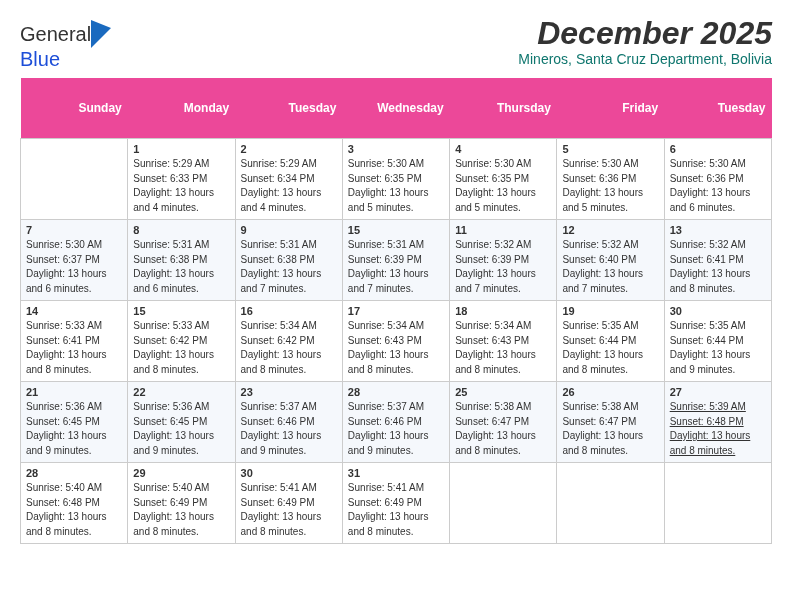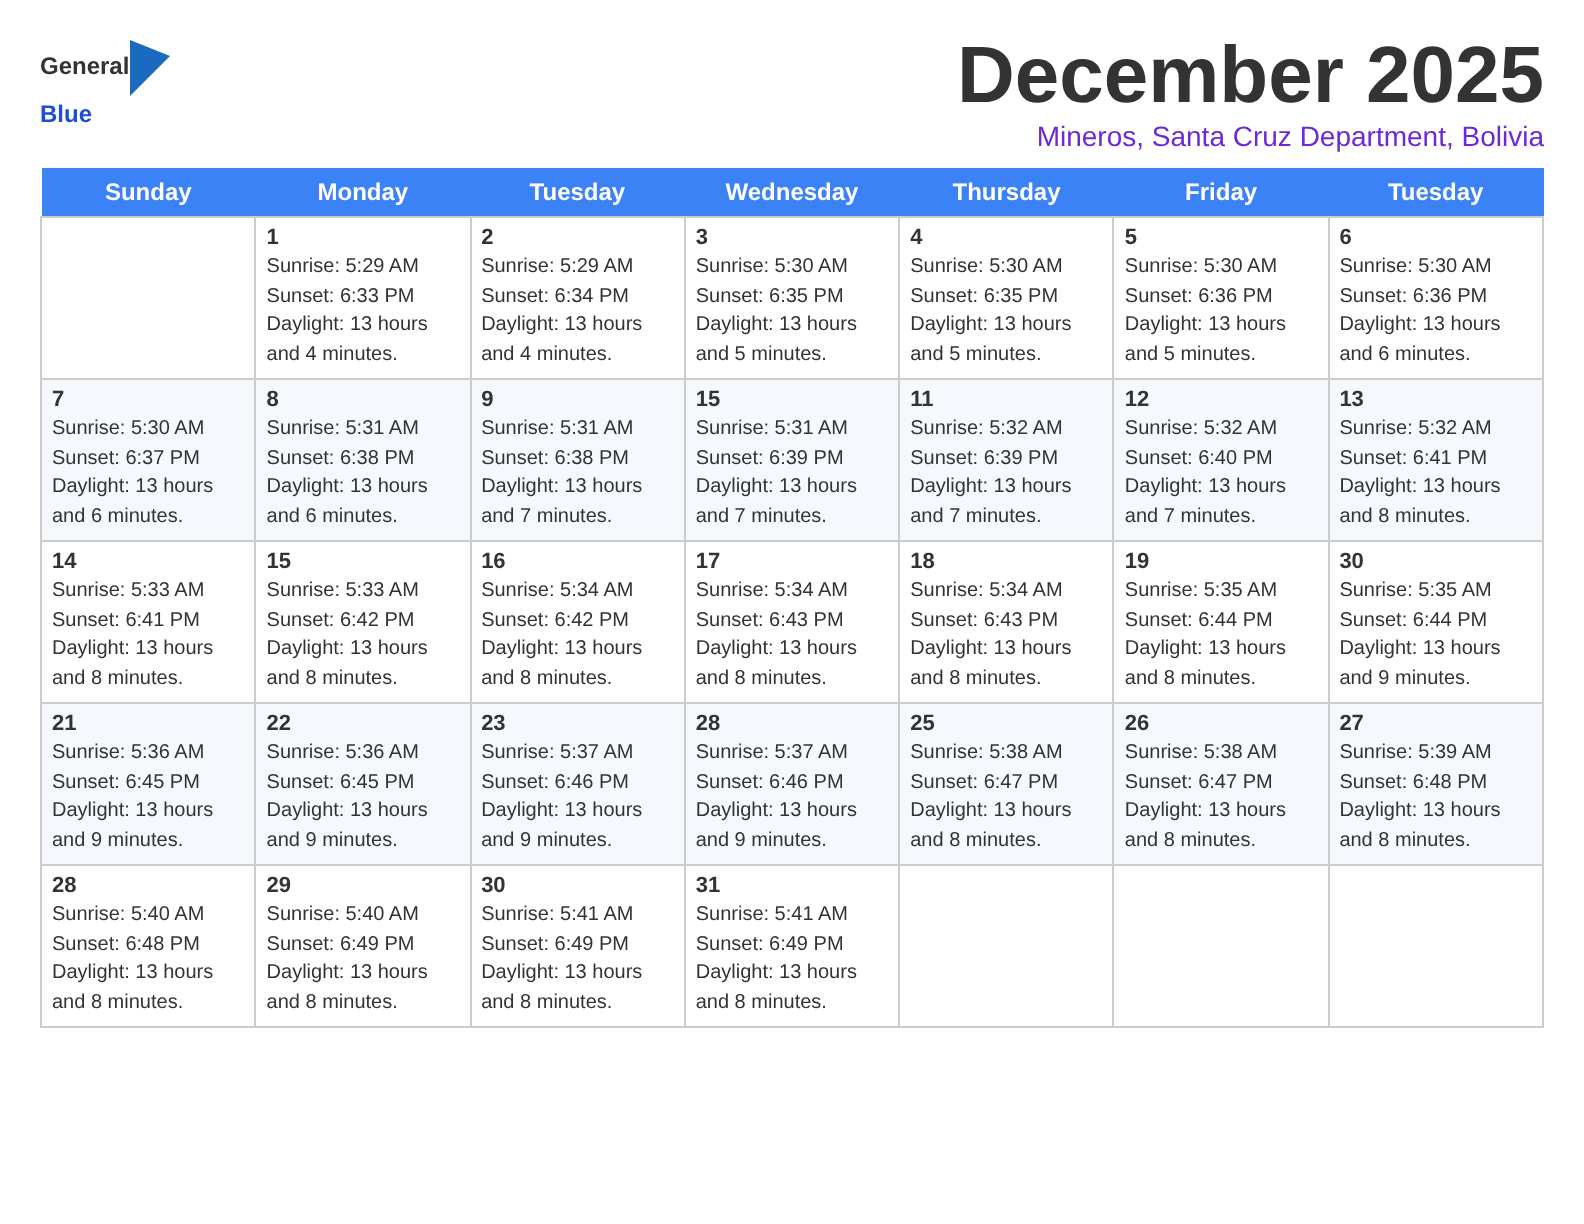--- a/index.html
+++ b/index.html
@@ -20,56 +20,57 @@
       align-items: flex-start;
       justify-content: space-between;
       margin-bottom: 8px;
     }
     .logo {
       display: flex;
       align-items: center;
       margin-top: 4px;
     }
     .logo-text {
-      font-size: 12px;
-      font-weight: bold;
+      font-size: 20px;
+      font-weight: normal;
       line-height: 1.1;
     }
     .logo-general { color: #333; }
     .logo-blue { color: #1d4ed8; }
     .logo-icon {
       width: 20px;
       height: 28px;
       margin-left: 0px;
     }
     .title-block {
       text-align: right;
     }
     .main-title {
-      font-size: 40px;
+      font-size: 32px;
       font-weight: bold;
       color: #333;
       line-height: 1.1;
+      font-style: italic;
     }
     .subtitle {
       font-size: 14px;
-      color: #6d28d9;
+      color: #0f766e;
     }
     table {
       width: 100%;
       border-collapse: collapse;
       table-layout: fixed;
     }
     th {
-      background-color: #3b82f6;
+      background-color: #ec4899;
       color: #fff;
       font-size: 12px;
       font-weight: bold;
-      text-align: center;
-      padding: 5px 6px;
+      text-align: right;
+      padding: 23px 6px;
     }
     td {
       border: 1px solid #ccc;
       vertical-align: top;
       padding: 4px 5px;
       font-size: 9.5px;
       color: #333;
       height: 72px;
     }
     tr:nth-child(even) td {
@@ -233,21 +234,21 @@
 Daylight: 13 hours
 and 9 minutes.</span></td>
           <td><span class="day-num">25</span><span class="day-info" style="white-space: pre-line;">Sunrise: 5:38 AM
 Sunset: 6:47 PM
 Daylight: 13 hours
 and 8 minutes.</span></td>
           <td><span class="day-num">26</span><span class="day-info" style="white-space: pre-line;">Sunrise: 5:38 AM
 Sunset: 6:47 PM
 Daylight: 13 hours
 and 8 minutes.</span></td>
-          <td><span class="day-num">27</span><span class="day-info" style="white-space: pre-line;">Sunrise: 5:39 AM
+          <td><span class="day-num">27</span><span class="day-info" style="white-space: pre-line; text-decoration: underline;">Sunrise: 5:39 AM
 Sunset: 6:48 PM
 Daylight: 13 hours
 and 8 minutes.</span></td>
         </tr>
         <tr>
           <td><span class="day-num">28</span><span class="day-info" style="white-space: pre-line;">Sunrise: 5:40 AM
 Sunset: 6:48 PM
 Daylight: 13 hours
 and 8 minutes.</span></td>
           <td><span class="day-num">29</span><span class="day-info" style="white-space: pre-line;">Sunrise: 5:40 AM

